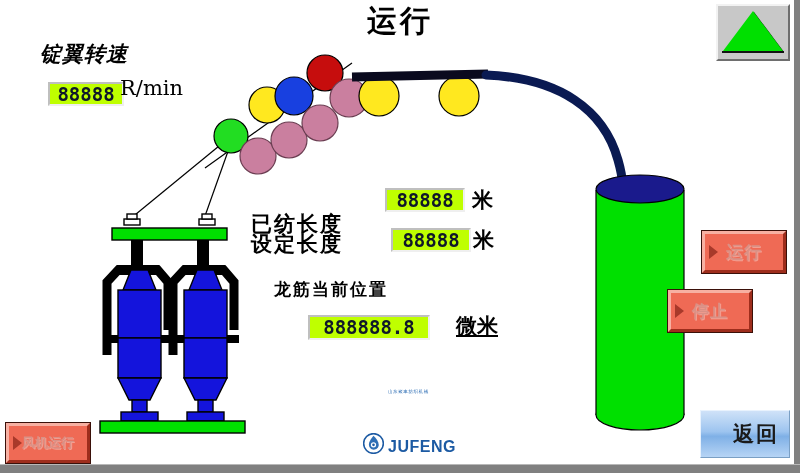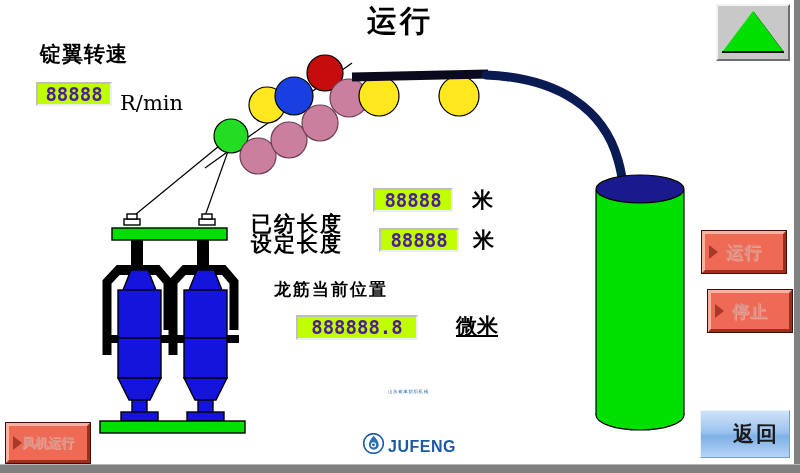--- a/index.html
+++ b/index.html
@@ -86,49 +86,51 @@
     font-family: "DejaVu Sans", "Liberation Sans", sans-serif;
     font-weight: 700;
     color: #000000;
   }
 
   .lbl-flyer {
     position: absolute;
     left: 40px; top: 40px;
     font-size: 21px;
     letter-spacing: 1px;
+    font-style: italic;
   }
 
   
   .vbox {
     position: absolute;
     background: #bfff00;
     border: 2px solid #d9d9d9;
     border-top-color: #bfbfbf;
     border-left-color: #bfbfbf;
     border-right-color: #efefef;
     border-bottom-color: #efefef;
-    color: #4c1d95;
+    color: #0f172a;
     font-family: "DejaVu Sans Mono", "Liberation Mono", monospace;
     font-weight: 700;
     display: flex;
     align-items: center;
     justify-content: center;
     line-height: 1;
+    margin-left: 12px;
   }
 
   #flyer-speed-value {
     left: 36px; top: 82px;
     width: 76px; height: 24px;
     font-size: 19px;
     letter-spacing: 0px;
   }
   .unit-rmin {
     position: absolute;
-    left: 120px; top: 91px;
+    left: 120px; top: 76px;
     font-family: "DejaVu Serif", "Liberation Serif", serif;
     font-size: 21px;
     color: #000;
     line-height: 24px;
   }
 
   
   .lbl-spun {
     position: absolute;
     left: 251px; top: 190px;
@@ -217,21 +219,21 @@
   .btn-red .arrow {
     position: absolute;
     left: 4px; top: 50%;
     margin-top: -7px;
     width: 0; height: 0;
     border-top: 7px solid transparent;
     border-bottom: 7px solid transparent;
     border-left: 9px solid #a8392a;
   }
   #btn-run  { left: 702px; top: 231px; }
-  #btn-stop { left: 708px; top: 290px; }
+  #btn-stop { left: 668px; top: 290px; }
   #btn-jog  { left: 702px; top: 349px; }
 
   
   #btn-fan {
     left: 6px; top: 423px;
     width: 84px; height: 40px;
   }
 
   
   #btn-return {

